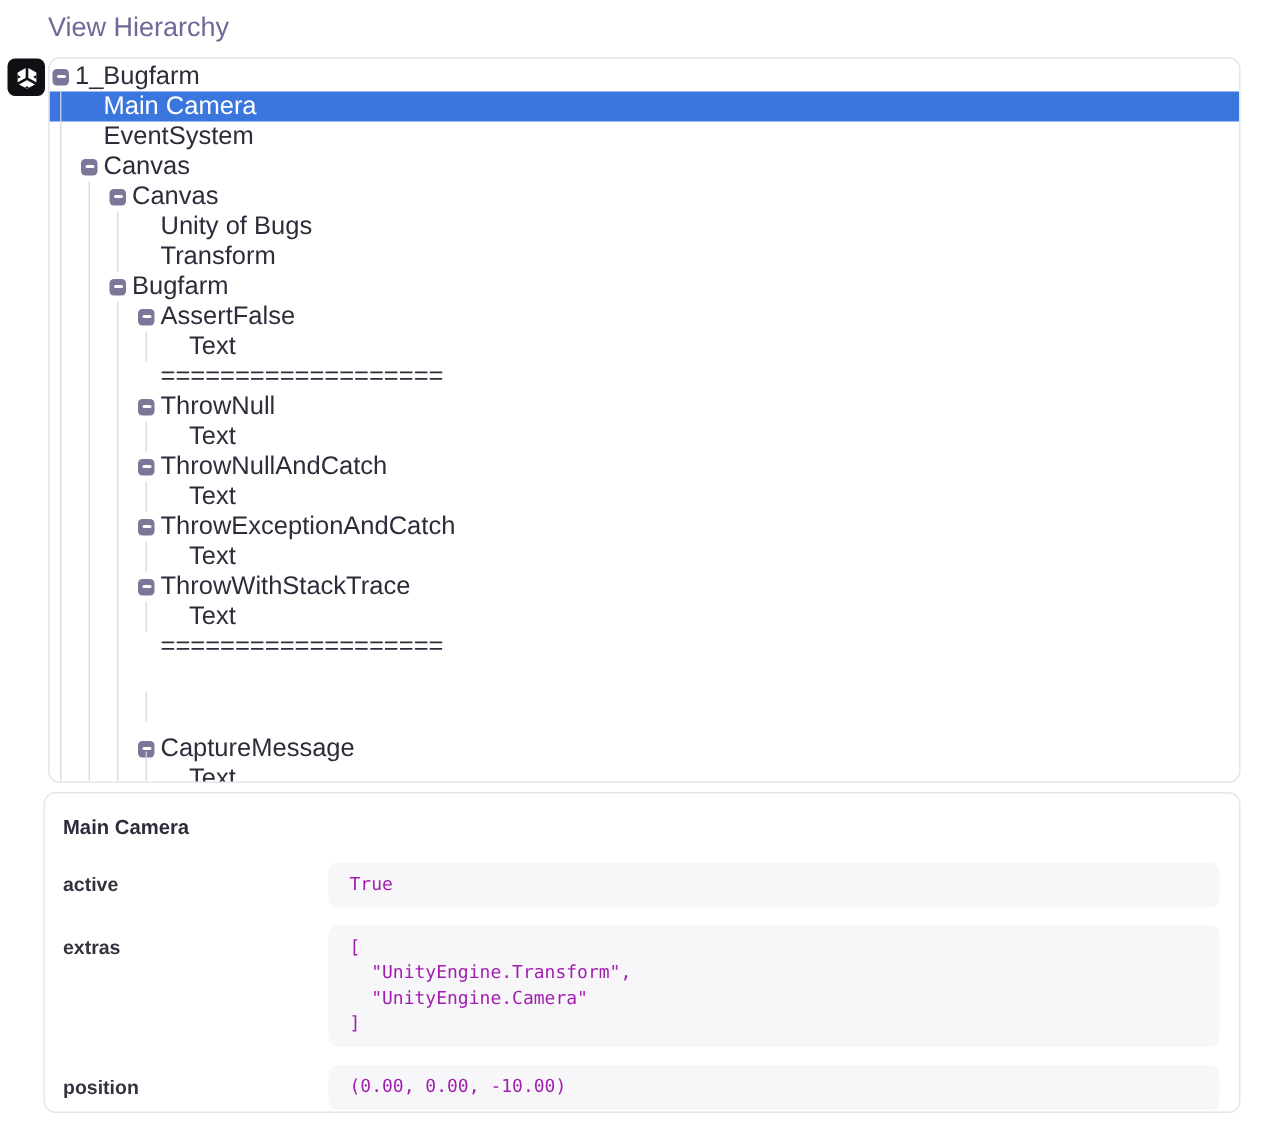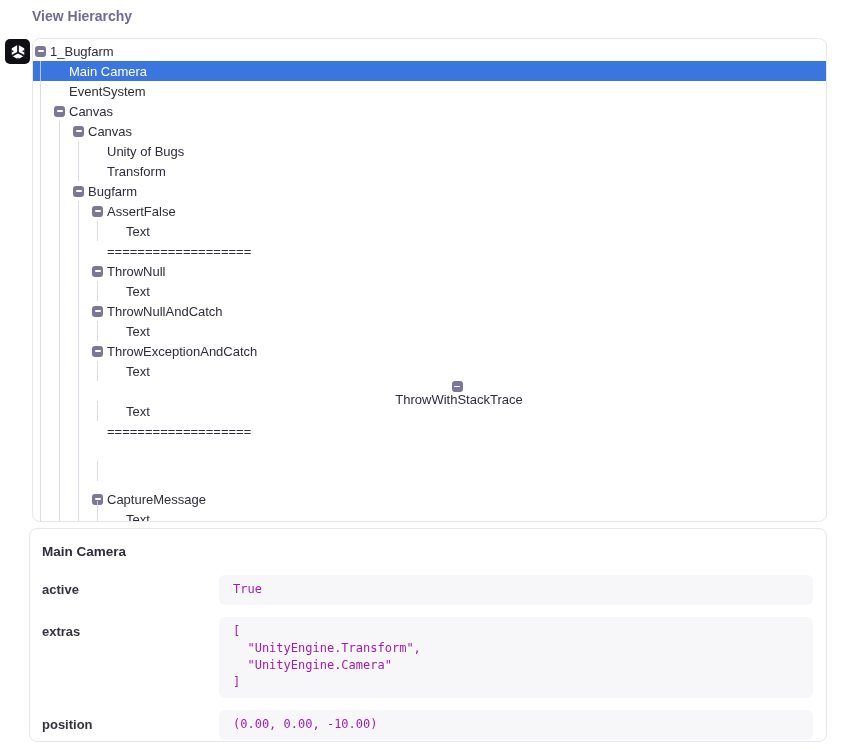--- a/index.html
+++ b/index.html
@@ -12,36 +12,36 @@
     --unity-icon-background:#101014;
   }
   html,body{margin:0;padding:0;background:#ffffff;}
   body{
     width:855px;height:750px;position:relative;overflow:hidden;
     font-family:"Liberation Sans", sans-serif;
     -webkit-font-smoothing:antialiased;
   }
   .page-heading{
     position:absolute;left:32px;top:8px;
-    font-size:14px;font-weight:700;color:var(--heading-purple,#6e6a98);
+    font-size:18px;font-weight:400;color:var(--heading-purple,#6e6a98);
   }
   .unity-badge{
     position:absolute;left:5px;top:39px;width:25px;height:25px;
     background:var(--unity-icon-background,#101014);border-radius:5px;
     display:flex;align-items:center;justify-content:center;z-index:10;
   }
   .tree-panel{
     position:absolute;left:32px;top:38px;width:795px;height:484px;
     border:1px solid var(--panel-border,#e6e6ec);border-radius:8px;
     background:#fff;overflow:hidden;box-sizing:border-box;
   }
   .tree-content{position:relative;padding-top:2px;}
   .tree-row{
     height:20px;display:flex;align-items:center;
-    font-size:13px;color:var(--text-dark,#2e2c3a);white-space:pre;cursor:default;
+    font-size:17px;color:var(--text-dark,#2e2c3a);white-space:pre;cursor:default;
   }
   .tree-row.selected{background:var(--selection-blue,#3b76de);}
   .tree-row.selected .tree-label{color:#ffffff;}
   .collapse-icon{
     width:11px;height:11px;border-radius:3px;flex:none;
     background:var(--tree-icon-purple,#7b7799);position:relative;margin-right:4px;
   }
   .collapse-icon::after{
     content:"";position:absolute;left:2.5px;right:2.5px;top:4.75px;height:1.5px;
     background:#ffffff;border-radius:1px;
@@ -104,21 +104,21 @@
       <div class="tree-row" style="padding-left: 40px;"><span class="collapse-icon"></span><span class="tree-label">Bugfarm</span></div>
       <div class="tree-row" style="padding-left: 59px;"><span class="collapse-icon"></span><span class="tree-label">AssertFalse</span></div>
       <div class="tree-row" style="padding-left: 78px;"><span class="leaf-spacer"></span><span class="tree-label">Text</span></div>
       <div class="tree-row" style="padding-left: 59px;"><span class="leaf-spacer"></span><span class="tree-label">===================</span></div>
       <div class="tree-row" style="padding-left: 59px;"><span class="collapse-icon"></span><span class="tree-label">ThrowNull</span></div>
       <div class="tree-row" style="padding-left: 78px;"><span class="leaf-spacer"></span><span class="tree-label">Text</span></div>
       <div class="tree-row" style="padding-left: 59px;"><span class="collapse-icon"></span><span class="tree-label">ThrowNullAndCatch</span></div>
       <div class="tree-row" style="padding-left: 78px;"><span class="leaf-spacer"></span><span class="tree-label">Text</span></div>
       <div class="tree-row" style="padding-left: 59px;"><span class="collapse-icon"></span><span class="tree-label">ThrowExceptionAndCatch</span></div>
       <div class="tree-row" style="padding-left: 78px;"><span class="leaf-spacer"></span><span class="tree-label">Text</span></div>
-      <div class="tree-row" style="padding-left: 59px; flex-direction: column;"><span class="collapse-icon"></span><span class="tree-label">ThrowWithStackTrace</span></div>
+      <div class="tree-row" style="padding-left: 59px;"><span class="collapse-icon"></span><span class="tree-label">ThrowWithStackTrace</span></div>
       <div class="tree-row" style="padding-left: 78px;"><span class="leaf-spacer"></span><span class="tree-label">Text</span></div>
       <div class="tree-row" style="padding-left: 59px;"><span class="leaf-spacer"></span><span class="tree-label">===================</span></div>
       <div class="tree-row" style="padding-left: 59px; margin-top: 48px;"><span class="collapse-icon"></span><span class="tree-label">CaptureMessage</span></div>
       <div class="tree-row" style="padding-left: 78px;"><span class="leaf-spacer"></span><span class="tree-label">Text</span></div>
       <div class="tree-row" style="padding-left: 59px;"><span class="collapse-icon"></span><span class="tree-label">Hierarchy</span></div>
       <div class="tree-row" style="padding-left: 78px;"><span class="leaf-spacer"></span><span class="tree-label">Text</span></div>
       <div class="guide" style="left: 7px; top: 22px; height: 460px;"></div>
       <div class="guide" style="left: 26px; top: 82px; height: 400px;"></div>
       <div class="guide" style="left: 45px; top: 102px; height: 40px;"></div>
       <div class="guide" style="left: 45px; top: 162px; height: 320px;"></div>

